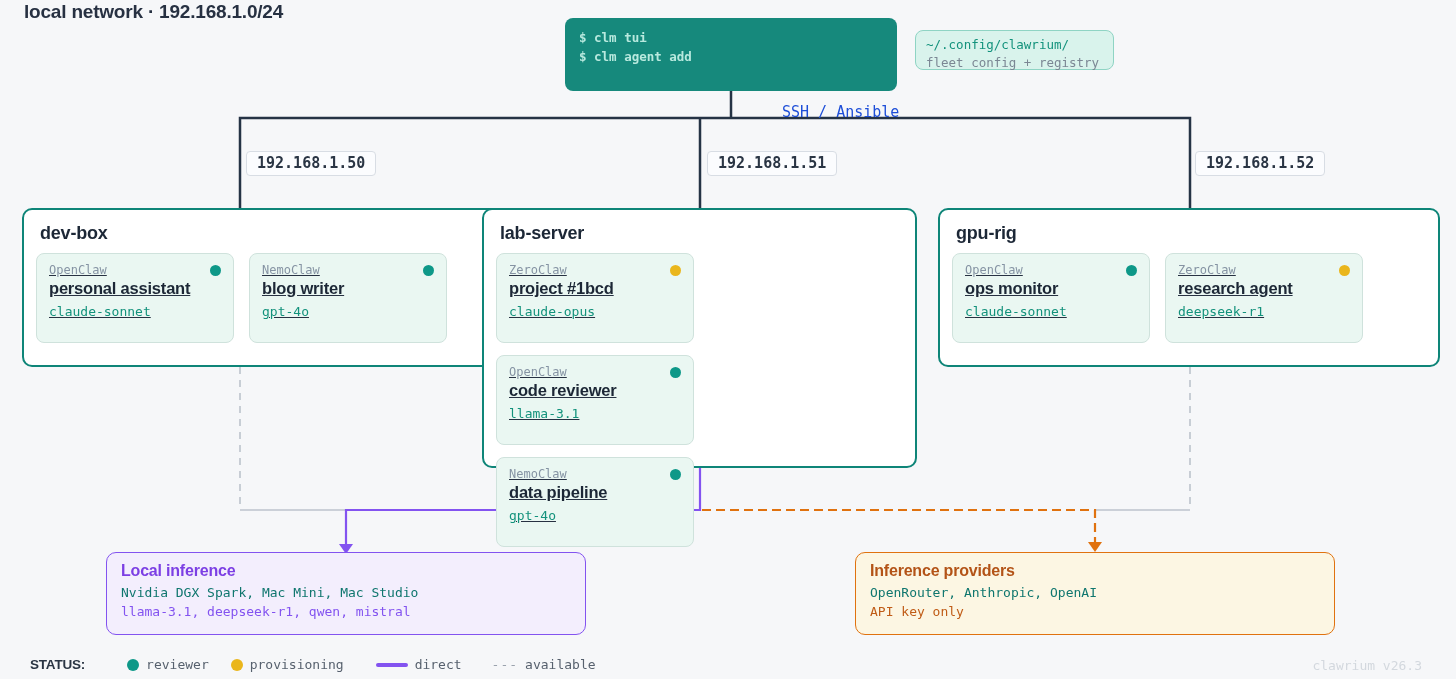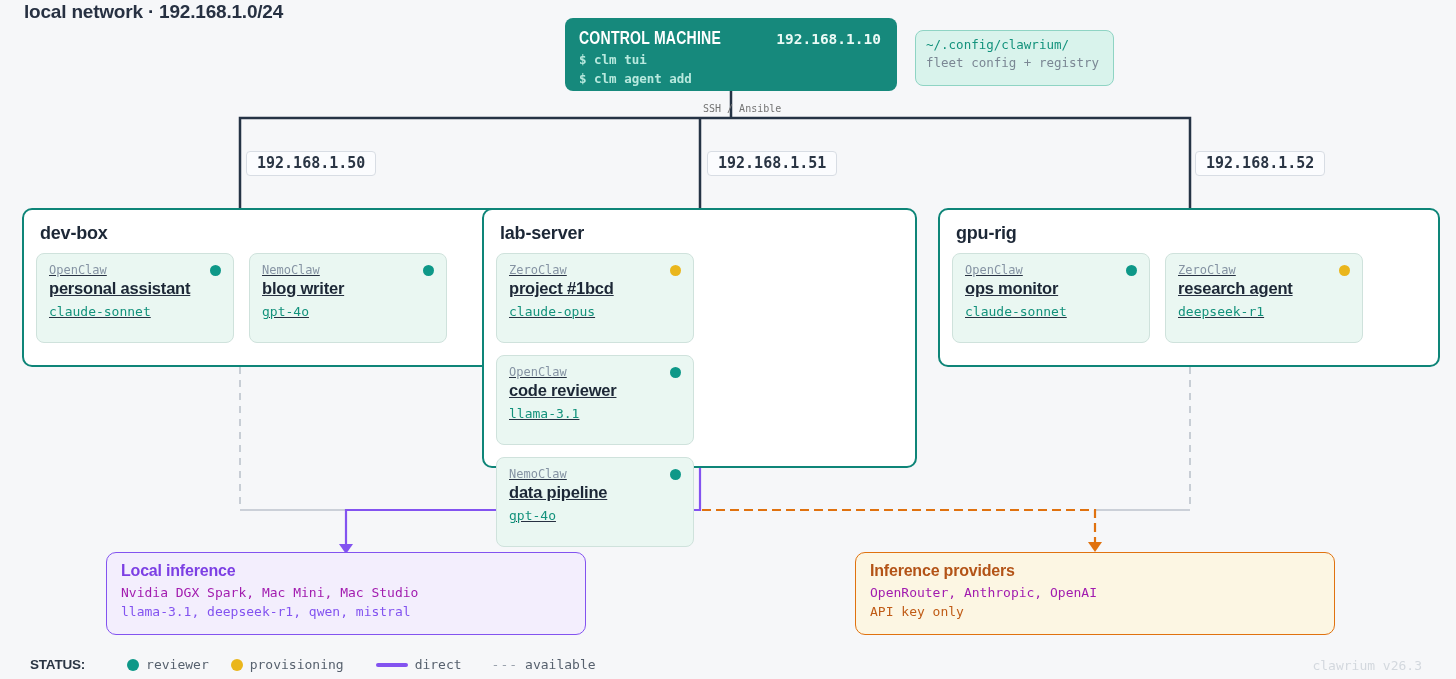--- a/index.html
+++ b/index.html
@@ -27,31 +27,31 @@
   
   .wires{left:0; top:0; width:1456px; height:679px; pointer-events:none;}
   .wire-navy{stroke:var(--navy); stroke-width:2.5; fill:none;}
   .wire-dash{stroke:var(--dash-gray); stroke-width:1.6; fill:none; stroke-dasharray:7 6;}
   .wire-gray{stroke:var(--dash-gray); stroke-width:1.6; fill:none;}
   .wire-purple{stroke:var(--purple); stroke-width:2.2; fill:none;}
   .wire-orange{stroke:var(--orange); stroke-width:2.2; fill:none; stroke-dasharray:9 5;}
   .head-purple{fill:var(--purple);}
   .head-orange{fill:var(--orange);}
 
-  .ssh-label{left:703px; top:103px; font-size:10px; color:#737373;}
+  .ssh-label{left:782px; top:103px; font-size:15px; color:#1d4ed8;}
 
   
   .control-box{left:565px; top:18px; width:332px; height:73px; background:var(--teal-fill); border-radius:8px; padding:10px 14px 8px;}
   .control-head{position:relative; height:22px;}
   .control-title{display:inline-block; transform:scaleX(0.78); transform-origin:0 50%; font-size:18px; font-weight:700; color:#ffffff; letter-spacing:0.3px; white-space:nowrap;}
   .control-ip{position:absolute; right:2px; top:3px; font-size:14.5px; font-weight:700; color:#eafaf5;}
   .control-cmd{font-size:12.5px; color:#b8e9de; line-height:19px; font-weight:700;}
 
   
-  .config-box{left:915px; top:30px; width:199px; height:56px; background:var(--config-bg); border:1px solid var(--config-border); border-radius:8px; padding:5px 10px;}
+  .config-box{left:915px; top:30px; width:199px; height:40px; background:var(--config-bg); border:1px solid var(--config-border); border-radius:8px; padding:5px 10px;}
   .config-path{font-size:12.5px; color:var(--teal-text); line-height:18px;}
   .config-desc{font-size:12.5px; color:#7b8794; line-height:18px;}
 
   
   .ip-chip{top:151px; height:25px; padding:2px 10px; background:#fbfcfe; border:1px solid #d8dde4; border-radius:4px; font-size:15px; font-weight:700; color:#2a3544; line-height:19px;}
   .chip-0{left:246px;} .chip-1{left:707px;text-align:center;} .chip-2{left:1195px;}
 
   
   .host{border:2px solid var(--teal); border-radius:10px; background:#ffffff;}
   .host-dev{left:22px; top:208px; width:488px; height:159px;}
@@ -68,21 +68,21 @@
   .agent-name{font-size:16.5px; font-weight:700; color:#1c2736; margin-top:2px; letter-spacing:-0.2px; white-space:nowrap;}
   .agent-model{font-size:13px; color:var(--teal-text); margin-top:6px;}
 
   
   .inf-box{top:552px; width:480px; height:83px; border-radius:10px; padding:9px 14px;}
   .inf-local{left:106px; background:var(--purple-bg); border:1.5px solid var(--purple);}
   .inf-prov{left:855px; background:var(--orange-bg); border:1.5px solid var(--orange);}
   .inf-title{font-size:16px; font-weight:700; letter-spacing:-0.2px;}
   .inf-local .inf-title{color:var(--purple-text);}
   .inf-prov .inf-title{color:var(--orange-text);}
-  .inf-line2{font-size:13px; color:#a21caf; margin-top:5px;}
+  .inf-line2{font-size:13px; color:#0f766e; margin-top:5px;}
   .inf-line3{font-size:13px; margin-top:4px;}
   .inf-local .inf-line3{color:var(--purple);}
   .inf-prov .inf-line3{color:#c05c17;}
 
   
   .legend{left:30px; top:657px; display:flex; align-items:flex-start; font-size:13px; color:#57616e;}
   .legend-label{font-weight:700; color:#2a3544; font-size:13.5px; letter-spacing:-0.2px; margin-right:42px;}
   .legend-item{display:flex; align-items:center; gap:7px; margin-right:22px;}
   .legend .dot{width:12px; height:12px;}
   .legend-line{width:32px; height:4px; border-radius:2px; background:var(--purple); margin-left:10px;}
@@ -102,24 +102,20 @@
   <path class="wire-gray" d="M1095,510 H1190"></path>
   <path class="wire-purple" d="M700,467 V510 H346 V545"></path>
   <polygon class="head-purple" points="339,544 353,544 346,554"></polygon>
   <path class="wire-orange" d="M702,510 H1095 V543"></path>
   <polygon class="head-orange" points="1088,542 1102,542 1095,552"></polygon>
 </svg>
 
 <div class="abs ssh-label mono">SSH / Ansible</div>
 
 <div class="abs control-box">
-  <div class="control-head">
-    <span class="control-title">CONTROL MACHINE</span>
-    <span class="control-ip mono">192.168.1.10</span>
-  </div>
   <div class="control-cmd mono">$ clm tui</div>
   <div class="control-cmd mono">$ clm agent add</div>
 </div>
 
 <div class="abs config-box">
   <div class="config-path mono">~/.config/clawrium/</div>
   <div class="config-desc mono">fleet config + registry</div>
 </div>
 
 <div class="abs ip-chip chip-0 mono">192.168.1.50</div>

